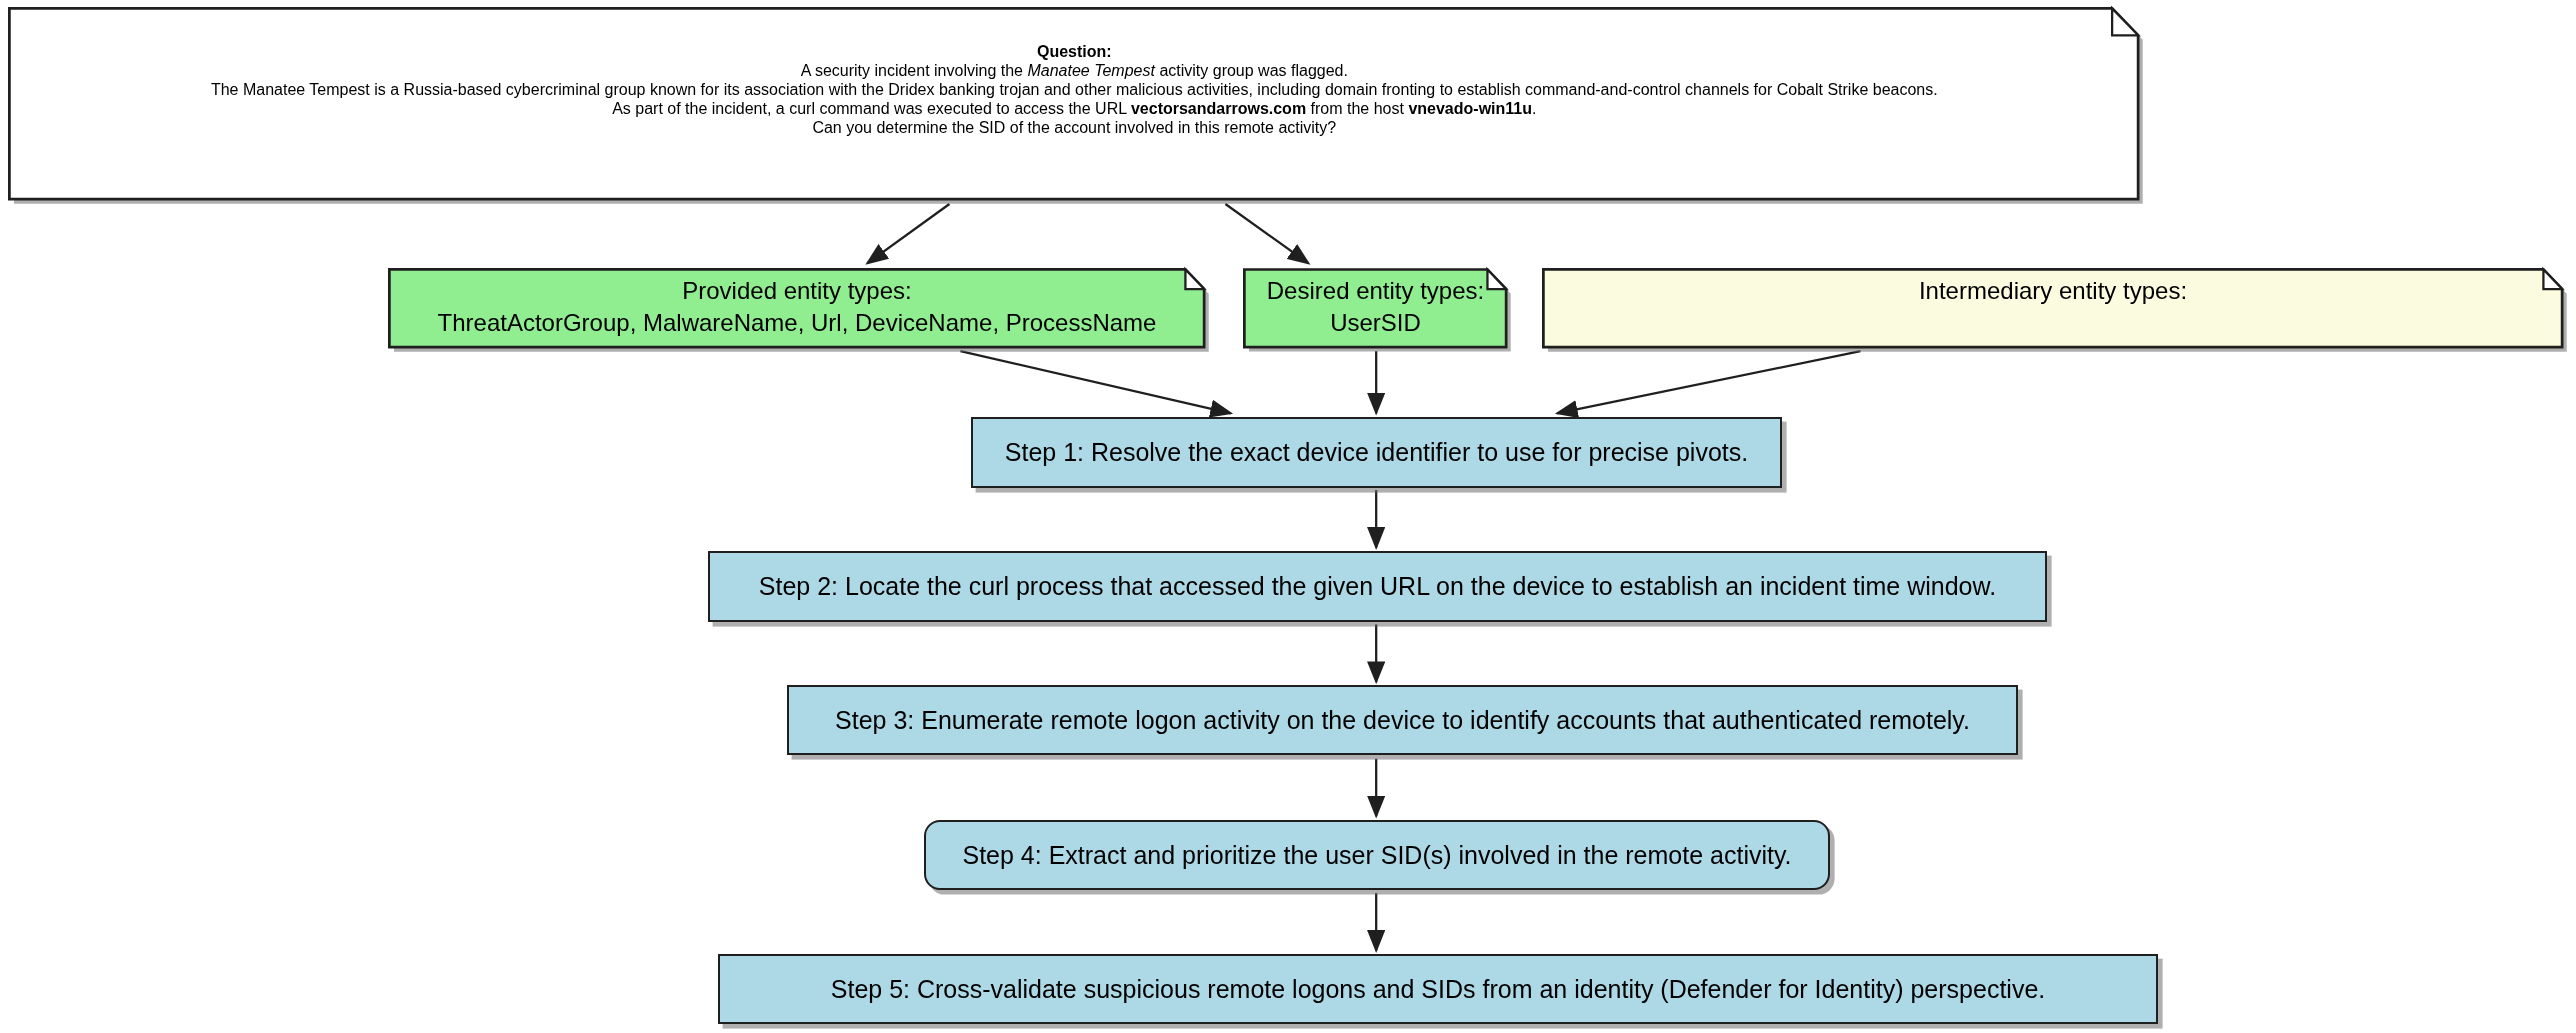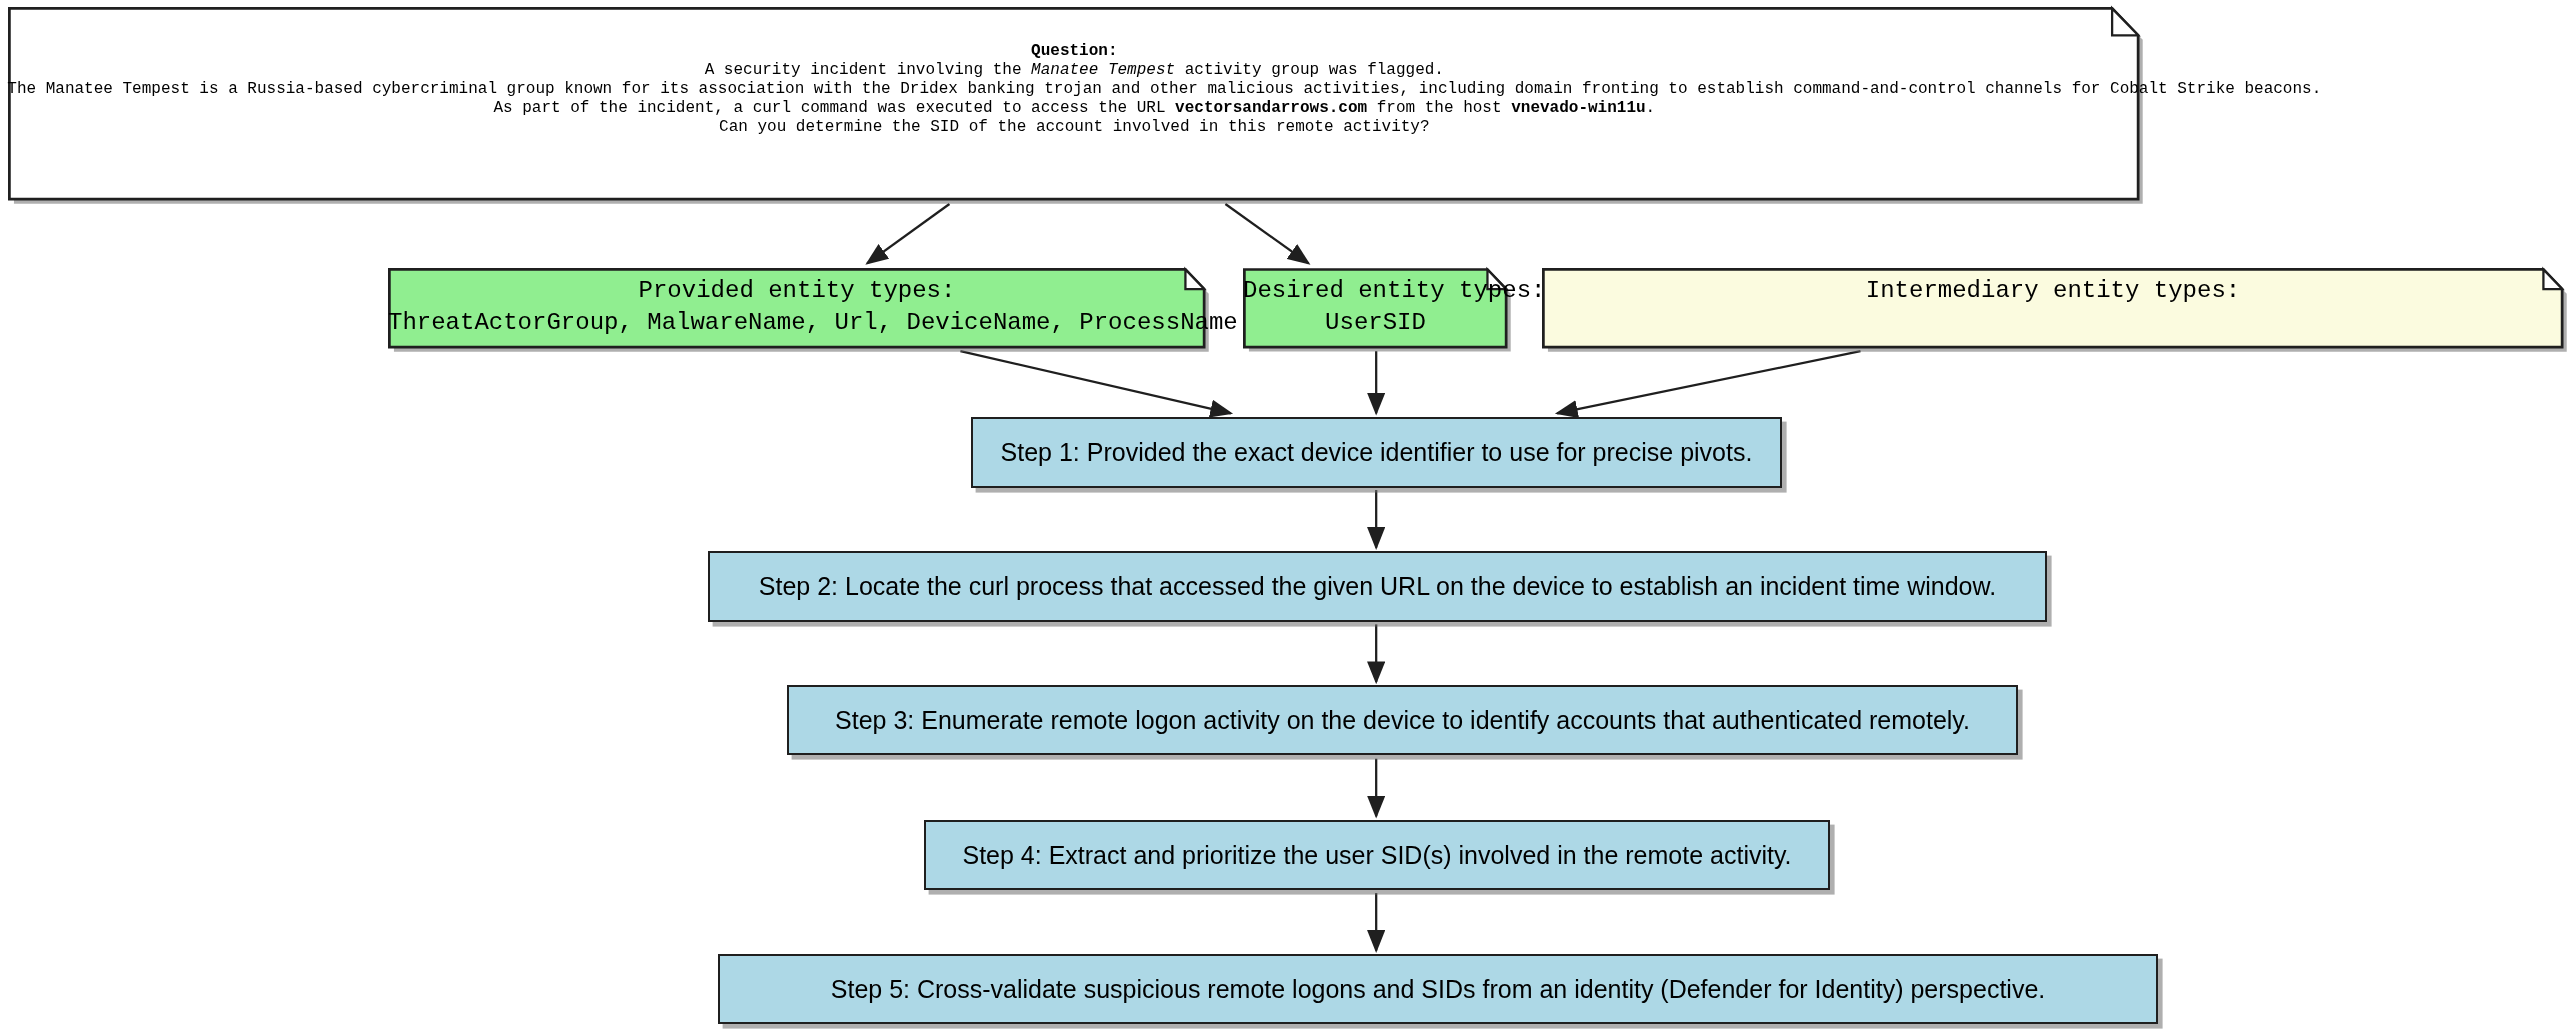--- a/index.html
+++ b/index.html
@@ -12,21 +12,21 @@
     color: #000;
     overflow: hidden;
   }
   
   .arrow-layer {
     position: absolute; left: 0; top: 0; width: 2576px; height: 1034px;
     z-index: 1; pointer-events: none;
   }
   .arrow-layer line { stroke: var(--outline, #1f1f1f); stroke-width: 2.5; }
   
-  .note { position: absolute; z-index: 2; font-family: Liberation Mono, monospace; }
+  .note { position: absolute; z-index: 2; }
   .note svg.shape { position: absolute; left: 0; top: 0; overflow: visible; }
   .note .note-text {
     position: absolute; left: 0; top: 0; right: 0; bottom: 0;
     text-align: center; z-index: 2;
   }
   .note-shadow { fill: rgba(110,110,110,0.55); }
   .note-main  { stroke: var(--outline, #1f1f1f); stroke-width: 3; }
   .note-fold  { fill: #ffffff; stroke: var(--outline, #1f1f1f); stroke-width: 2.5; }
   .fill-white  { fill: var(--paper-white, #ffffff); }
   .fill-green  { fill: var(--note-green, #90EE90); }
@@ -117,29 +117,29 @@
       <path class="note-shadow" transform="translate(5,5)" d="M1.5 1.5 L1096 1.5 L1116.5 23 L1116.5 86.5 L1.5 86.5 Z"></path>
       <path class="note-main fill-yellow" d="M1.5 1.5 L1096 1.5 L1116.5 23 L1116.5 86.5 L1.5 86.5 Z"></path>
       <path class="note-fold" d="M1096 1.5 L1116.5 23 L1096 23 Z"></path>
     </svg>
     <div class="note-text e-text">
       <div class="line">Intermediary entity types:</div>
     </div>
   </div>
 
   <div class="step" style="left:971px; top:417px; width:811px; height:71px;">
-    <span>Step 1: Provided the exact device identifier to use for precise pivots.</span>
+    <span>Step 1: Resolve the exact device identifier to use for precise pivots.</span>
   </div>
   <div class="step" style="left:708px; top:551px; width:1339px; height:71px;">
     <span>Step 2: Locate the curl process that accessed the given URL on the device to establish an incident time window.</span>
   </div>
   <div class="step" style="left:787px; top:685px; width:1231px; height:70px;">
     <span>Step 3: Enumerate remote logon activity on the device to identify accounts that authenticated remotely.</span>
   </div>
-  <div class="step" style="left:924px; top:820px; width:906px; height:70px;">
+  <div class="step" style="left:924px; top:820px; width:906px; height:70px;border-radius:16px;">
     <span>Step 4: Extract and prioritize the user SID(s) involved in the remote activity.</span>
   </div>
   <div class="step" style="left:718px; top:954px; width:1440px; height:70px;">
     <span>Step 5: Cross-validate suspicious remote logons and SIDs from an identity (Defender for Identity) perspective.</span>
   </div>
 
 </div>
 
 
 </body></html>

